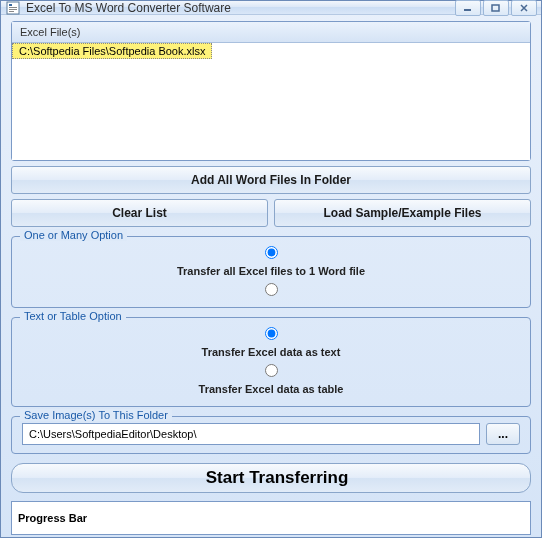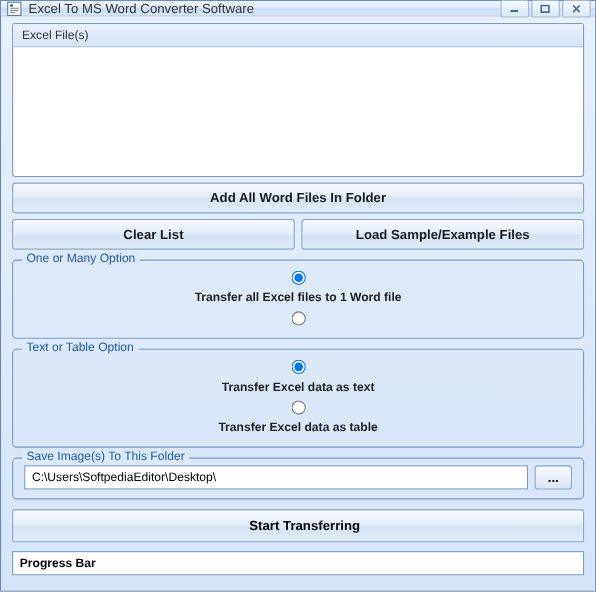--- a/index.html
+++ b/index.html
@@ -162,35 +162,35 @@
   border: 1px solid #8aa6ca;
   border-radius: 3px;
   font-weight: bold;
   cursor: pointer;
   font-size: 12px;
 }
 .start-btn {
   height: 30px;
   background: linear-gradient(to bottom, #f7fafd 0%, #e4edf9 48%, #d5e3f4 52%, #e2ecf8 100%);
   border: 1px solid #8aa6ca;
-  border-radius: 2px;
-  font-size: 12px;
+  border-radius: 12px;
+  font-size: 17px;
   font-weight: bold;
   font-family: Tahoma, Arial, sans-serif;
   cursor: pointer;
   margin-top: 4px;
   padding-left: 12px;
 }
 .progress {
   height: 22px;
   background: #fff;
   border: 1px solid #7b9ac7;
   display: flex;
   align-items: center;
-  padding: 4px 6px;
+  padding: 16px 6px;
   font-size: 11px;
   font-weight: bold;
   margin-top: 3px;
 }
 </style>
 </head>
 <body>
 
 <div class="window">
   <div class="titlebar">
@@ -220,20 +220,23 @@
             <path d="M2,1 L8,7 M8,1 L2,7" stroke="#4a6a94" stroke-width="1.5"></path>
           </svg>
         </div>
     </div>
   </div>
 
   <div class="content">
 
     <div class="file-panel">
       <div class="file-header">Excel File(s)</div>
+      <div class="file-list">
+        <span class="file-item selected">C:\Softpedia Files\Softpedia Book.xlsx</span>
+      </div>
     </div>
 
     <div class="btn-row">
       <button class="btn">Add All Word Files In Folder</button>
     </div>
     <div class="btn-row">
       <button class="btn">Clear List</button>
       <button class="btn">Load Sample/Example Files</button>
     </div>
 

